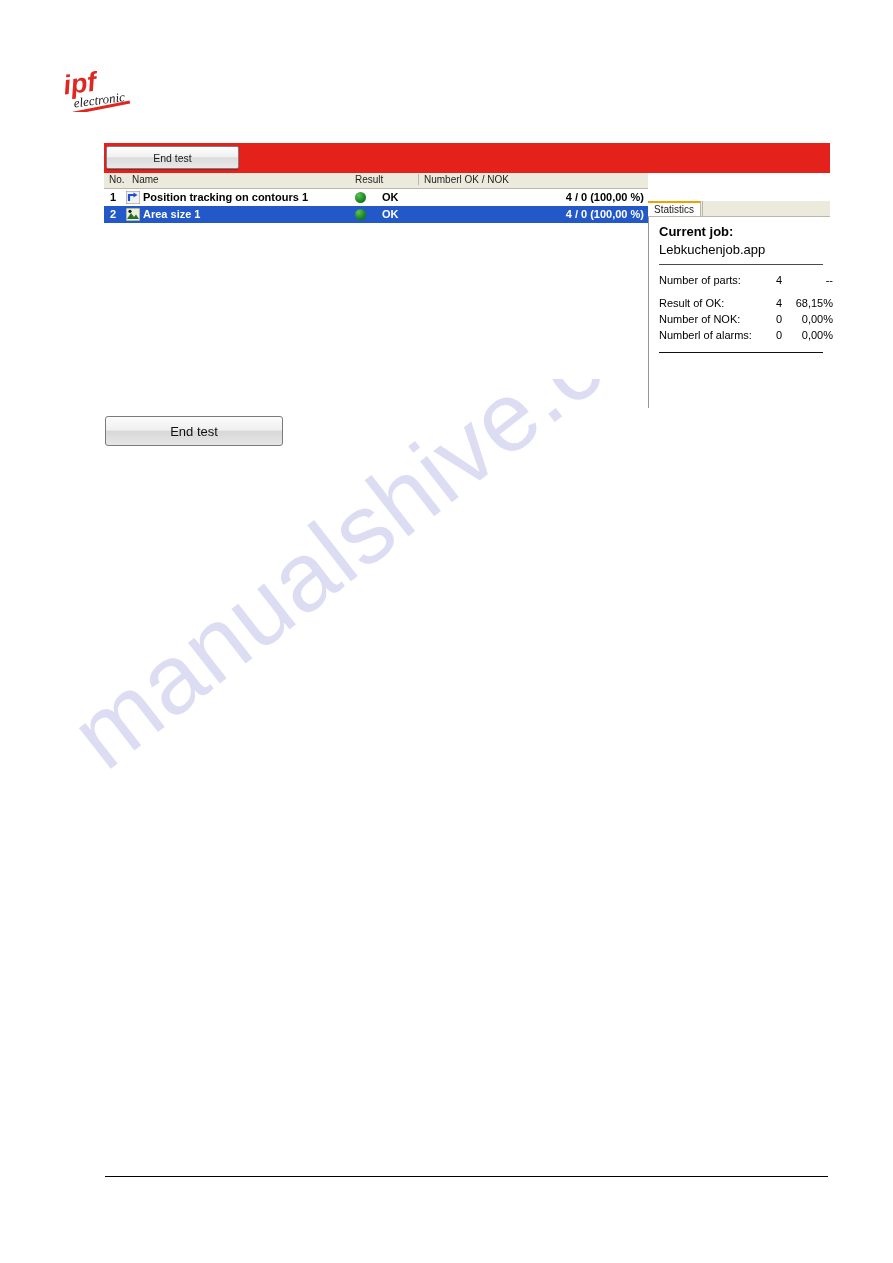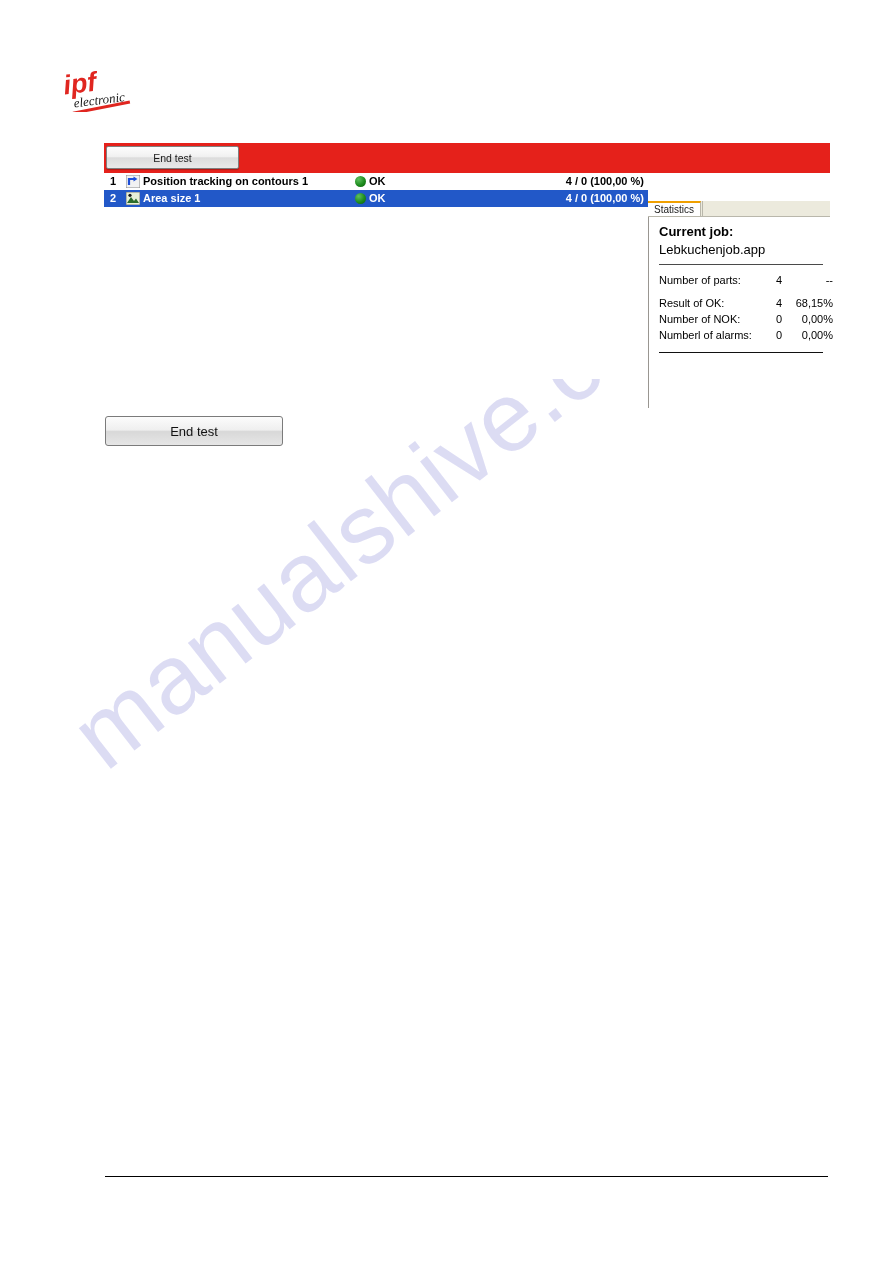--- a/index.html
+++ b/index.html
@@ -124,21 +124,21 @@
     font-size: 11px;
     font-weight: bold;
   }
   .row-alt { background: #ffffff; color: #000; }
   .row-sel { background: #2258c8; color: #ffffff; }
 
   .cell { position: absolute; white-space: nowrap; }
   .c-no     { left: 6px; top: 2px; font-weight: bold; font-size: 11px; }
   .c-icon   { left: 22px; top: 2px; width: 14px; height: 13px; }
   .c-name   { left: 39px; top: 2px; }
-  .c-result { left: 251px; top: 2px; display: flex; align-items: center; gap: 3px; }
+  .c-result { left: 251px; top: 2px; display: flex; align-items: center; gap: 16px; }
   .c-num    { right: 4px; top: 2px; text-align: right; }
 
   .led {
     width: 11px;
     height: 11px;
     border-radius: 50%;
     background: radial-gradient(circle at 33% 30%, #5fc05f 0%, #1e8c1e 55%, #0a5c0a 100%);
     display: inline-block;
   }
 
@@ -271,20 +271,26 @@
 </div>
 
 <div class="app-window">
 
   <div class="titlebar">
     <div class="btn-small">End test</div>
   </div>
 
   <div class="table-area">
 
+    <div class="table-head">
+      <span class="th th-no">No.</span>
+      <span class="th th-name">Name</span>
+      <span class="th th-result">Result</span>
+      <span class="th th-num">Numberl OK / NOK</span>
+    </div>
 
     <div class="row row-alt">
       <span class="cell c-no">1</span>
       <span class="cell c-icon">
         <svg viewBox="0 0 14 13" width="14" height="13">
           <rect x="0" y="0" width="14" height="13" fill="#f2f2f2" stroke="#8a8a8a" stroke-width="1"></rect>
           <path d="M3 10 L3 4 L9 4" stroke="#1f4fd8" stroke-width="2.2" fill="none"></path>
           <path d="M7.5 1.6 L11.5 4 L7.5 6.4 Z" fill="#1f4fd8"></path>
         </svg>
       </span>

